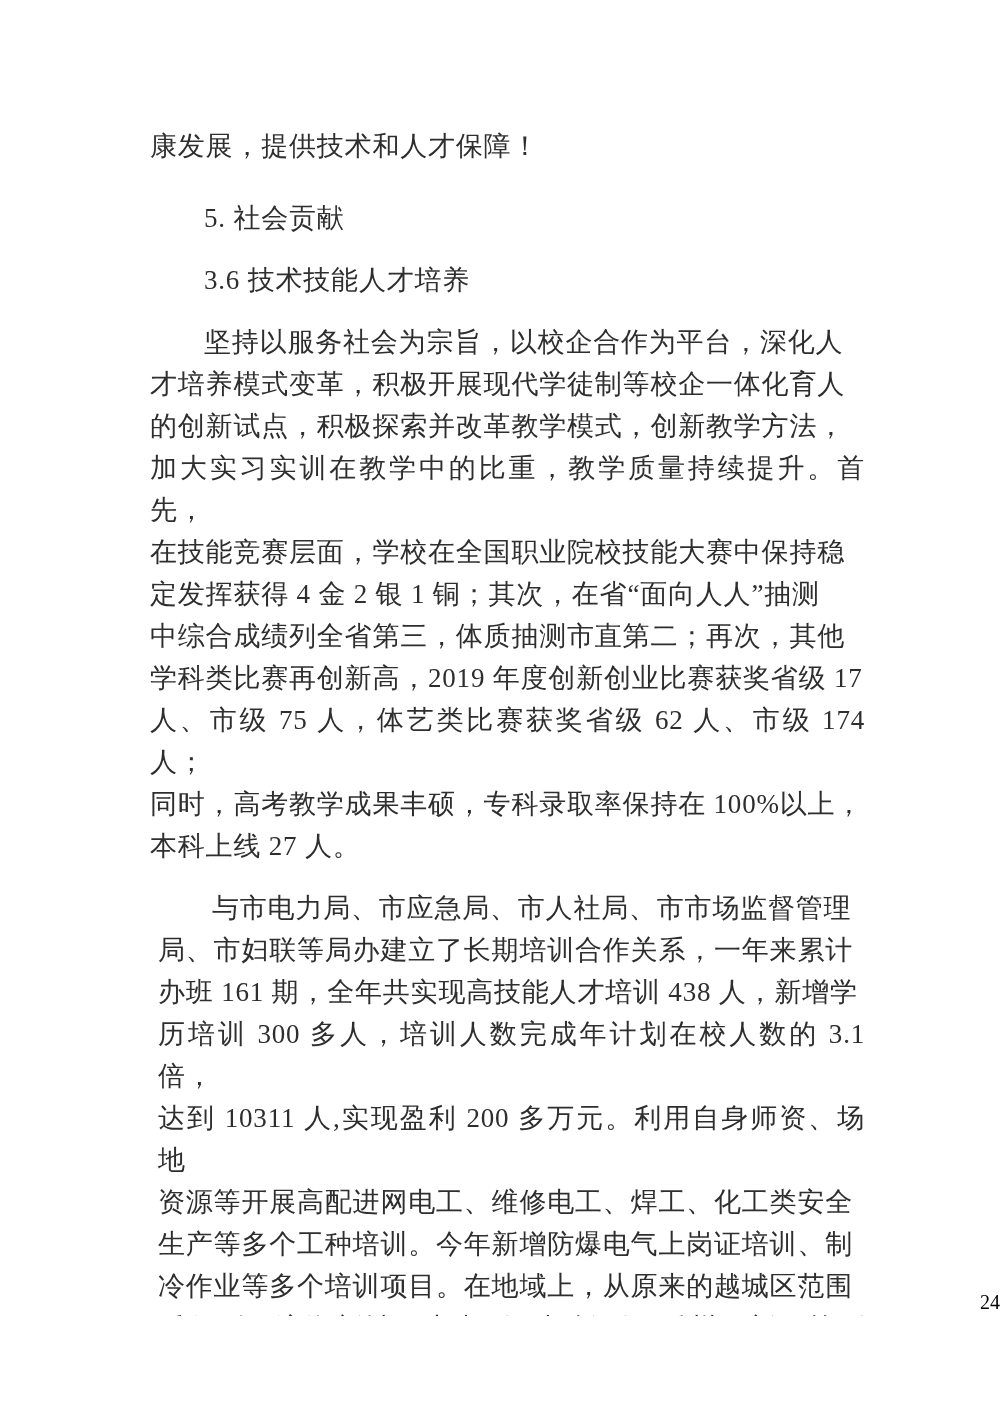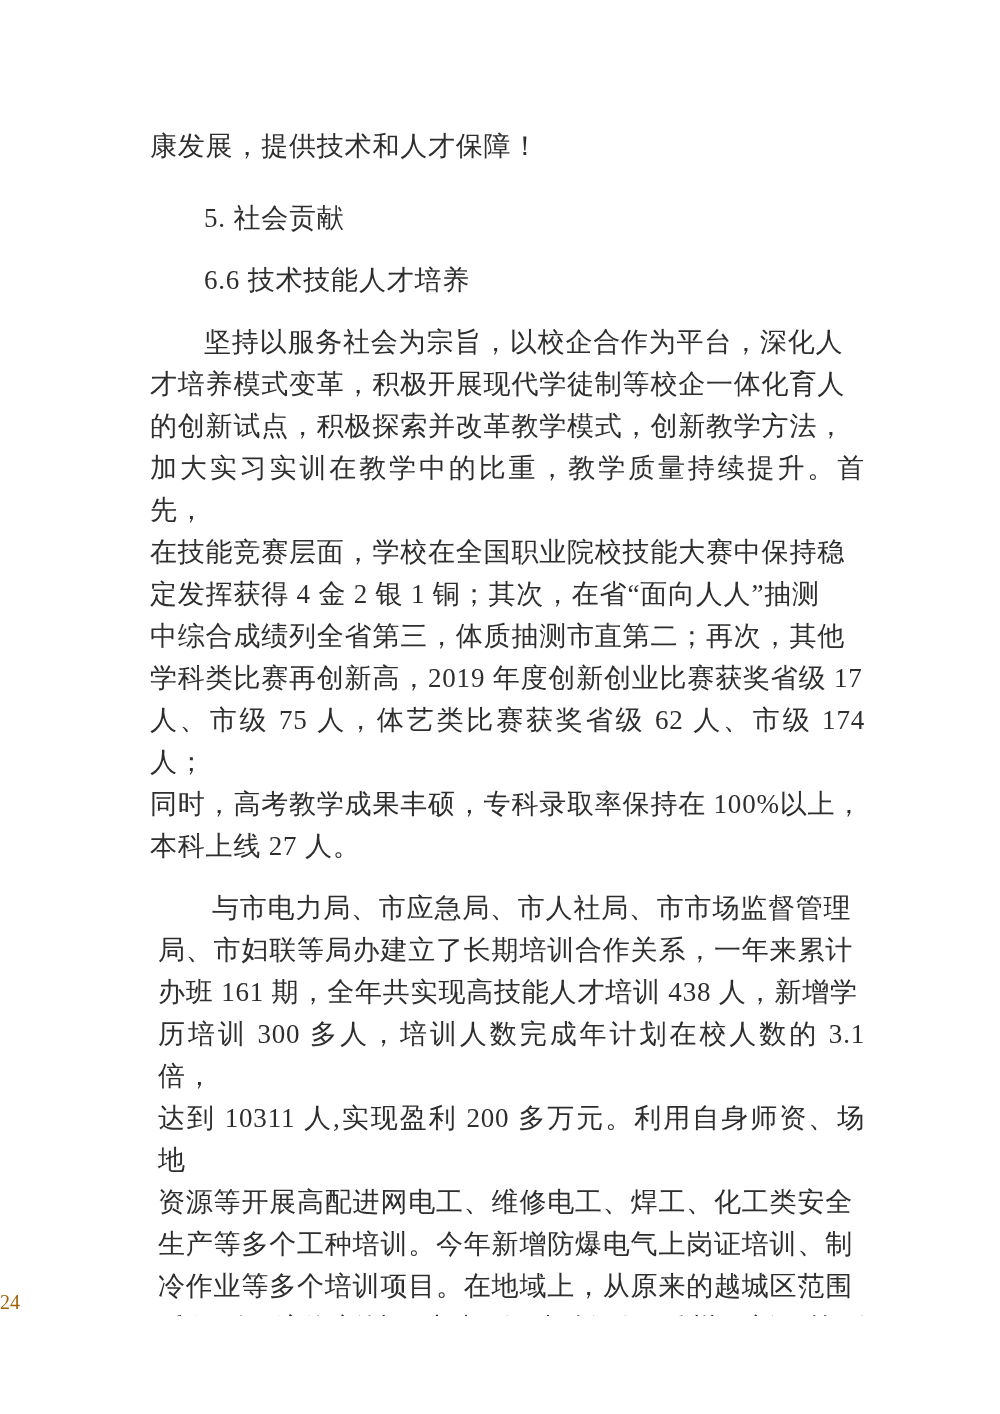--- a/index.html
+++ b/index.html
@@ -43,36 +43,36 @@
   .h5  { margin: 30px 0 0 0; }
   .h51 { margin: 20px 0 0 0; }
   .p1  { margin: 20px 0 0 0; }
   .h52 { margin: 32px 0 0 0; }
   .p2  { margin: 20px 0 0 8px; }
   .footer {
     position: absolute;
     top: 1290px;
     left: 0;
     width: 100%;
-    text-align: left;
+    text-align: right;
     font-size: 20px;
     line-height: 24px;
-    color: #a16207;
+    color: #000000;
   }
 </style>
 </head>
 <body>
 
 <div class="page">
   <div class="content">
     <p class="intro">康发展，提供技术和人才保障！</p>
 
     <p class="heading h5">5. 社会贡献</p>
 
-    <p class="heading h51">6.6 技术技能人才培养</p>
+    <p class="heading h51">3.6 技术技能人才培养</p>
 
     <p class="para p1">坚持以服务社会为宗旨，以校企合作为平台，深化人
 才培养模式变革，积极开展现代学徒制等校企一体化育人
 的创新试点，积极探索并改革教学模式，创新教学方法，
 加大实习实训在教学中的比重，教学质量持续提升。首先，
 在技能竞赛层面，学校在全国职业院校技能大赛中保持稳
 定发挥获得 4 金 2 银 1 铜；其次，在省“面向人人”抽测
 中综合成绩列全省第三，体质抽测市直第二；再次，其他
 学科类比赛再创新高，2019 年度创新创业比赛获奖省级 17
 人、市级 75 人，体艺类比赛获奖省级 62 人、市级 174 人；

